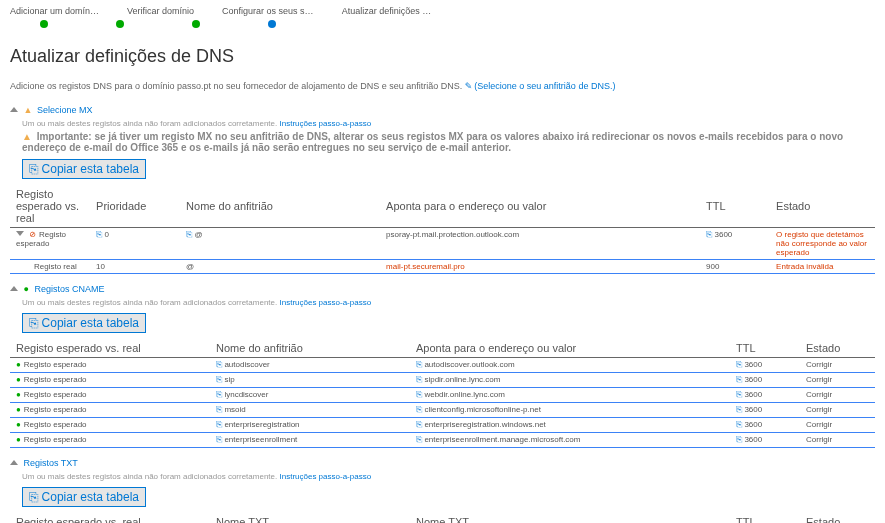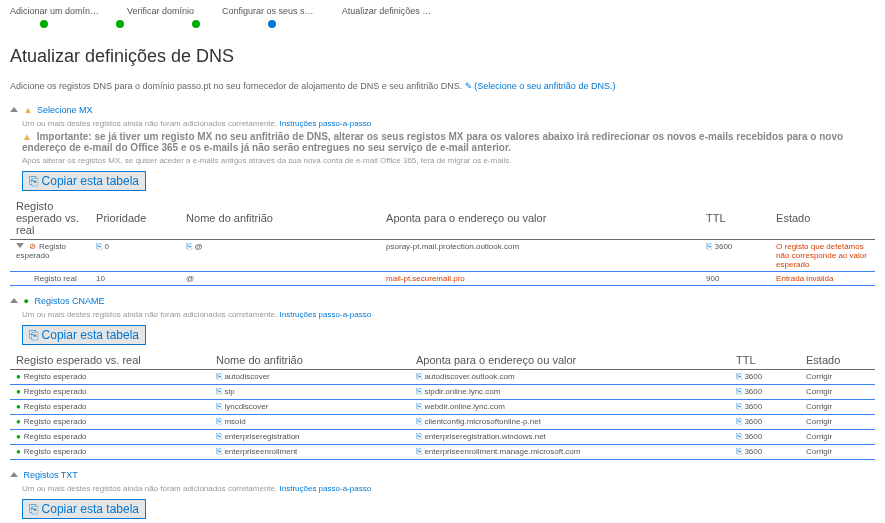--- a/index.html
+++ b/index.html
@@ -63,21 +63,20 @@
   <span>Selecione MX</span>
 </div>
 <div class="note">
   <span>Um ou mais destes registos ainda não foram adicionados corretamente.</span>
   <span class="link">Instruções passo-a-passo</span>
 </div>
 <div class="important">
   <span class="warn-tri">▲</span>
   <b>Importante: se já tiver um registo MX no seu anfitrião de DNS, alterar os seus registos MX para os valores abaixo irá redirecionar os novos e-mails recebidos para o novo endereço de e-mail do Office 365 e os e-mails já não serão entregues no seu serviço de e-mail anterior.</b>
 </div>
-<div class="note">Após alterar os registos MX, se quiser aceder a e-mails antigos através da sua nova conta de e-mail Office 365, terá de migrar os e-mails.</div>
 <button class="btn-outline">
   <span class="copy-icon">⎘</span><span>Copiar esta tabela</span>
 </button>
 <table>
 <thead>
         <tr>
   <th>Registo esperado vs. real</th>
   <th style="width:90px">Prioridade</th>
   <th style="width:200px">Nome do anfitrião</th>
   <th style="width:320px">Aponta para o endereço ou valor</th>

